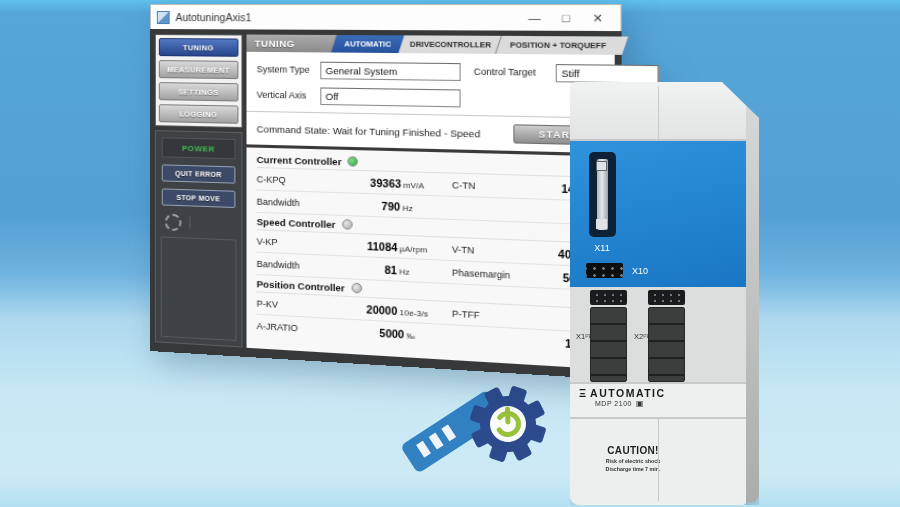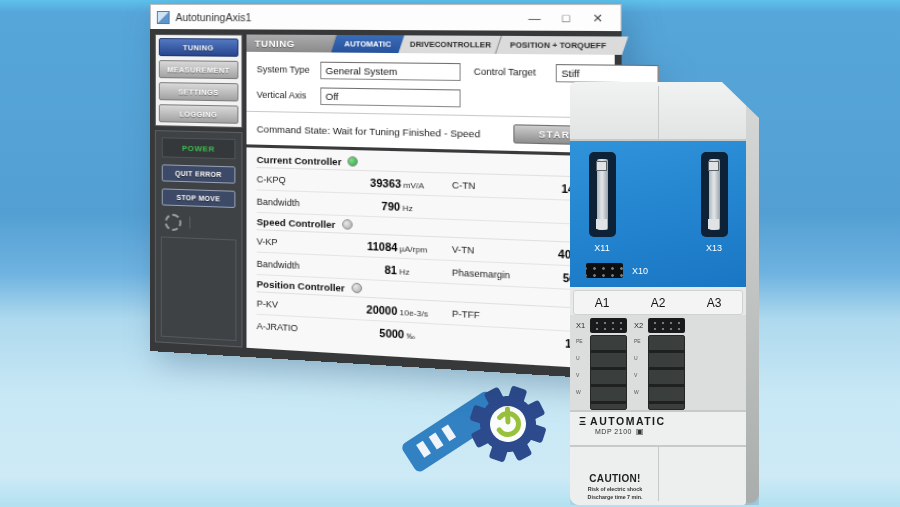--- a/index.html
+++ b/index.html
@@ -105,41 +105,41 @@
   .x10-conn{width:37px;height:15px;background:#0c0e10;border-radius:2px;
     background-image:radial-gradient(circle,#6f7a80 1.1px,transparent 1.6px);
     background-size:9px 7px;background-position:4px 2px;}
   .x10-label{font-size:9px;color:#fff;}
   .dz-slots{height:23px;margin:3px 3px 0;background:#f3f4f3;border:1px solid #cfd2d1;
     border-radius:3px;display:flex;flex:0 0 auto;}
   .slot-label{flex:1;display:flex;align-items:center;justify-content:center;
     font-size:12px;color:#161616;}
   .dz-term{height:92px;background:#dbdedd;display:flex;gap:5px;padding:3px 2px 0 6px;flex:0 0 auto;}
   .tcol{display:flex;width:53px;}
-  .tlabels{width:14px;display:flex;flex-direction:column;align-items:flex-start;}
+  .tlabels{width:14px;display:flex;flex-direction:row;align-items:center;}
   .tl-x{font-size:7.5px;color:#2b2b2b;height:15px;line-height:15px;}
   .tl-pin{font-size:5px;color:#555;height:17px;line-height:17px;}
   .tblock{width:37px;display:flex;flex-direction:column;}
   .pinhead{height:15px;background:#181a1b;border-radius:2px;margin-bottom:2px;
     background-image:radial-gradient(circle,#707a80 1px,transparent 1.4px);
     background-size:8px 6px;background-position:3px 2px;}
   .tcells{flex:1;border-radius:2px;
     background:repeating-linear-gradient(180deg,#3a3e3d 0 14.5px,#1e2120 14.5px 17px);
     border:1px solid #242726;}
   .dz-brand{height:30px;background:#eef0ef;border-top:2px solid #c7cac9;
     border-bottom:2px solid #c7cac9;padding:3px 0 0 9px;flex:0 0 auto;}
   .brand-line{display:flex;align-items:center;gap:4px;}
   .sig-glyph{font-size:11px;font-weight:bold;color:#1b1b1b;}
   .brand-name{font-size:10.5px;font-weight:bold;letter-spacing:1.5px;color:#1b1b1b;}
   .model-line{display:flex;align-items:center;gap:4px;margin:1px 0 0 16px;}
   .model-name{font-size:7px;color:#333;letter-spacing:.5px;}
   .qr{font-size:8px;color:#333;line-height:7px;}
   .dz-bottom{flex:1;background:#edefee;position:relative;}
   .dz-bottom::after{content:"";position:absolute;left:50%;top:0;bottom:4px;width:1px;background:#c7cac9;}
-  .caution{position:absolute;left:9px;top:26px;width:72px;text-align:center;}
+  .caution{position:absolute;left:27px;top:26px;width:72px;text-align:center;}
   .c-title{font-size:10px;font-weight:bold;color:#1f1f1f;letter-spacing:.3px;}
   .c-line{font-size:5.3px;font-weight:bold;color:#333;margin-top:2px;}
   
   .logo-svg{position:absolute;left:392px;top:368px;z-index:2;}
 </style>
 </head>
 <body>
 
 <div id="win-wrap">
   <div class="window">
@@ -261,34 +261,25 @@
 <div class="device">
   <div class="dev-side"></div>
   <div class="dev-face">
     <div class="dz-top"></div>
     <div class="dz-blue">
       <div class="ports">
         <div class="port-g">
           <div class="port"></div>
           <div class="port-label">X11</div>
         </div>
-        <div class="port-g">
-          <div class="port"></div>
-          <div class="port-label">X13</div>
-        </div>
       </div>
       <div class="x10-row">
         <div class="x10-conn"></div>
         <span class="x10-label">X10</span>
       </div>
-    </div>
-    <div class="dz-slots">
-      <span class="slot-label">A1</span>
-      <span class="slot-label">A2</span>
-      <span class="slot-label">A3</span>
     </div>
     <div class="dz-term">
       <div class="tcol">
         <div class="tlabels">
           <span class="tl-x">X1</span>
           <span class="tl-pin">PE</span>
           <span class="tl-pin">U</span>
           <span class="tl-pin">V</span>
           <span class="tl-pin">W</span>
         </div>

